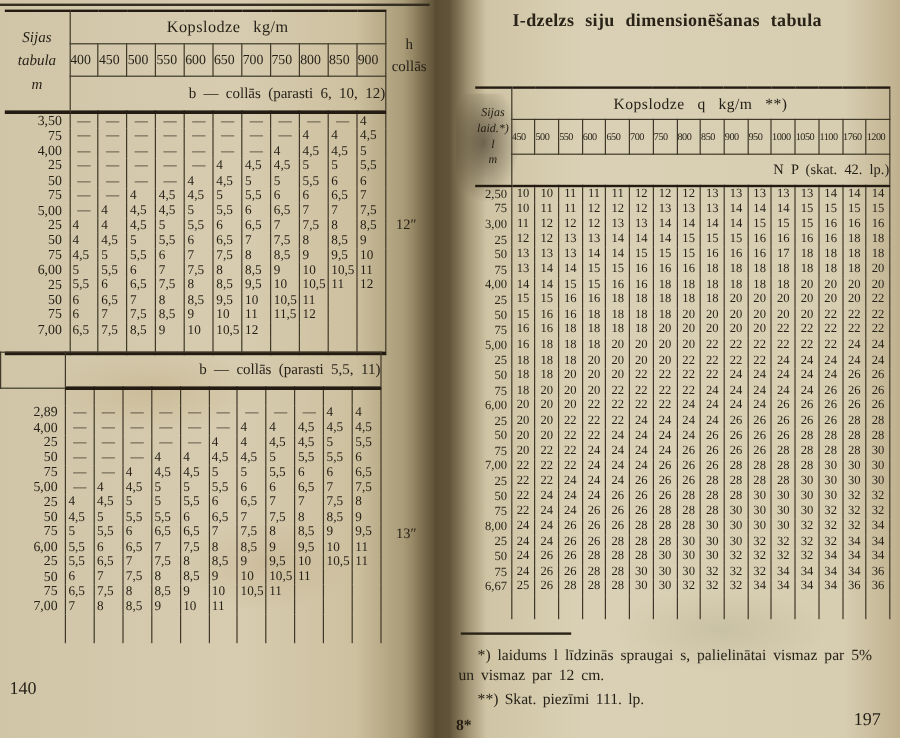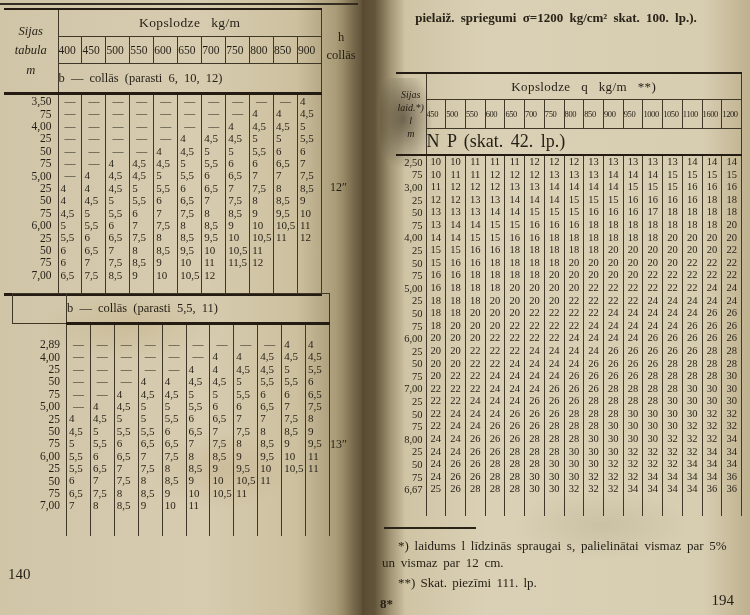--- a/index.html
+++ b/index.html
@@ -23,46 +23,46 @@
     position:absolute; left:336px; top:0; width:70px; height:615px; z-index:6; pointer-events:none;
     background:linear-gradient(90deg,rgba(48,36,18,0) 0%,rgba(48,36,18,0.30) 35%,rgba(42,30,14,0.50) 55%,rgba(48,36,18,0.16) 78%,rgba(48,36,18,0) 100%);
   }
   .top-rule { position:absolute; left:0; top:3px; width:358px; height:2px; background:#352e22; }
 
   
   .tbl { position:absolute; border-collapse:collapse; table-layout:fixed; }
   .tbl th,.tbl td { padding:0; overflow:hidden; white-space:nowrap; font-weight:normal; }
 
   #t1 { left:4px; top:8px; width:318px; border-bottom:3px solid #241c12; z-index:2; }
-  #t2 { left:12px; top:293px; width:318px; z-index:2; }
+  #t2 { left:0; top:293px; width:318px; z-index:2; }
   #t3 { left:34px; top:72px; width:346px; z-index:2; }
 
   .stubcol { width:54px; }
   #t3 .stubcol { width:30px; }
 
   .stub {
     border-right:1.5px solid #3f3829; border-top:2.5px solid #241c12;
     border-bottom:3px solid #241c12; border-left:none;
     font-size:12.5px; text-align:center; line-height:1.55;font-style:italic;
   }
   .stub-empty { border-right:1.5px solid #3f3829; border-top:2.5px solid #241c12; border-bottom:3px solid #241c12; }
   #t3 .stub { font-size:10px; line-height:1.3; border-bottom:2.5px solid #241c12; }
 
   .loadhdr {
     border:1px solid #3f3829; border-top:2.5px solid #241c12; height:26px;
     font-size:13.5px; text-align:center; word-spacing:7px; letter-spacing:0.4px;
   }
   .colnums th { border:1px solid #3f3829; height:26px; font-size:11.5px; text-align:left; }
   .subhdr {
     border:1px solid #3f3829; border-bottom:3px solid #241c12; height:28px;
-    font-size:12.5px; text-align:left; word-spacing:3px;
+    font-size:12.5px; text-align:right; word-spacing:3px;
   }
   #t3 .loadhdr { height:25px; font-size:13px; }
   #t3 .colnums th { height:28px; font-size:8.5px; letter-spacing:-0.4px; }
-  #t3 .subhdr { height:25px; font-size:18px; border-bottom:2.5px solid #241c12;margin-left:20px; }
+  #t3 .subhdr { height:25px; font-size:12px; border-bottom:2.5px solid #241c12;margin-left:20px; }
 
   .tbl tbody th.rowlabel {
     border:none; border-right:1.5px solid #3f3829;
     text-align:right; padding-right:6px; font-size:11.5px;
   }
   .tbl tbody td {
     border-left:1px solid #3f3829; border-top:none; border-bottom:none;
     font-size:11px; text-align:left; padding-left:2px; height:12.4px; line-height:12.4px;
   }
   .tbl tbody td:last-child { border-right:1px solid #3f3829; }
@@ -609,21 +609,21 @@
     <div class="m13">13″</div>
     <div class="pg114">140</div>
   </div>
 
   <div class="page-right">
 
     <div class="stain" style="left:18px;top:78px;width:52px;height:90px;background:radial-gradient(ellipse at 45% 45%,rgba(35,25,12,0.55),rgba(35,25,12,0) 72%);z-index:4;"></div>
     <div class="stain" style="left:150px;top:490px;width:180px;height:70px;background:radial-gradient(ellipse at 50% 50%,rgba(110,112,80,0.14),rgba(110,112,80,0) 70%);"></div>
 
     <div class="title">
-      <div class="l3">pielaiž. spriegumi σ=1200 kg/cm² skat. 100. lp.).</div>
+      <div class="l1">I-dzelzs siju dimensionēšanas tabula</div>
     </div>
 
     <table class="tbl" id="t3">
       <colgroup>
           <col class="stubcol">
           <col span="16">
         </colgroup>
       <thead>
         <tr>
           <th class="stub" rowspan="3">
@@ -642,21 +642,21 @@
             <th>650</th>
             <th>700</th>
             <th>750</th>
             <th>800</th>
             <th>850</th>
             <th>900</th>
             <th>950</th>
             <th>1000</th>
             <th>1050</th>
             <th>1100</th>
-            <th>1600</th>
+            <th>1760</th>
             <th>1200</th>
           </tr>
         <tr>
           <th class="subhdr" colspan="16">N P (skat. 42. lp.)</th>
         </tr>
       </thead>
       <tbody>
           <tr>
             <th class="rowlabel">2,50</th>
             <td>10</td>
@@ -1189,17 +1189,17 @@
             <td style="height: 20px;"></td>
             <td style="height: 20px;"></td>
           </tr>
         </tbody>
     </table>
 
     <div class="fnrule"></div>
     <div class="fn1">*) laidums l līdzinās spraugai s, palielinātai vismaz par 5% un vismaz par 12 cm.</div>
     <div class="fn2">**) Skat. piezīmi 111. lp.</div>
     <div class="mark8">8*</div>
-    <div class="pg115">194</div>
+    <div class="pg115">197</div>
   </div>
 
   <div class="gutter"></div>
 </div>
 
 </body></html>

